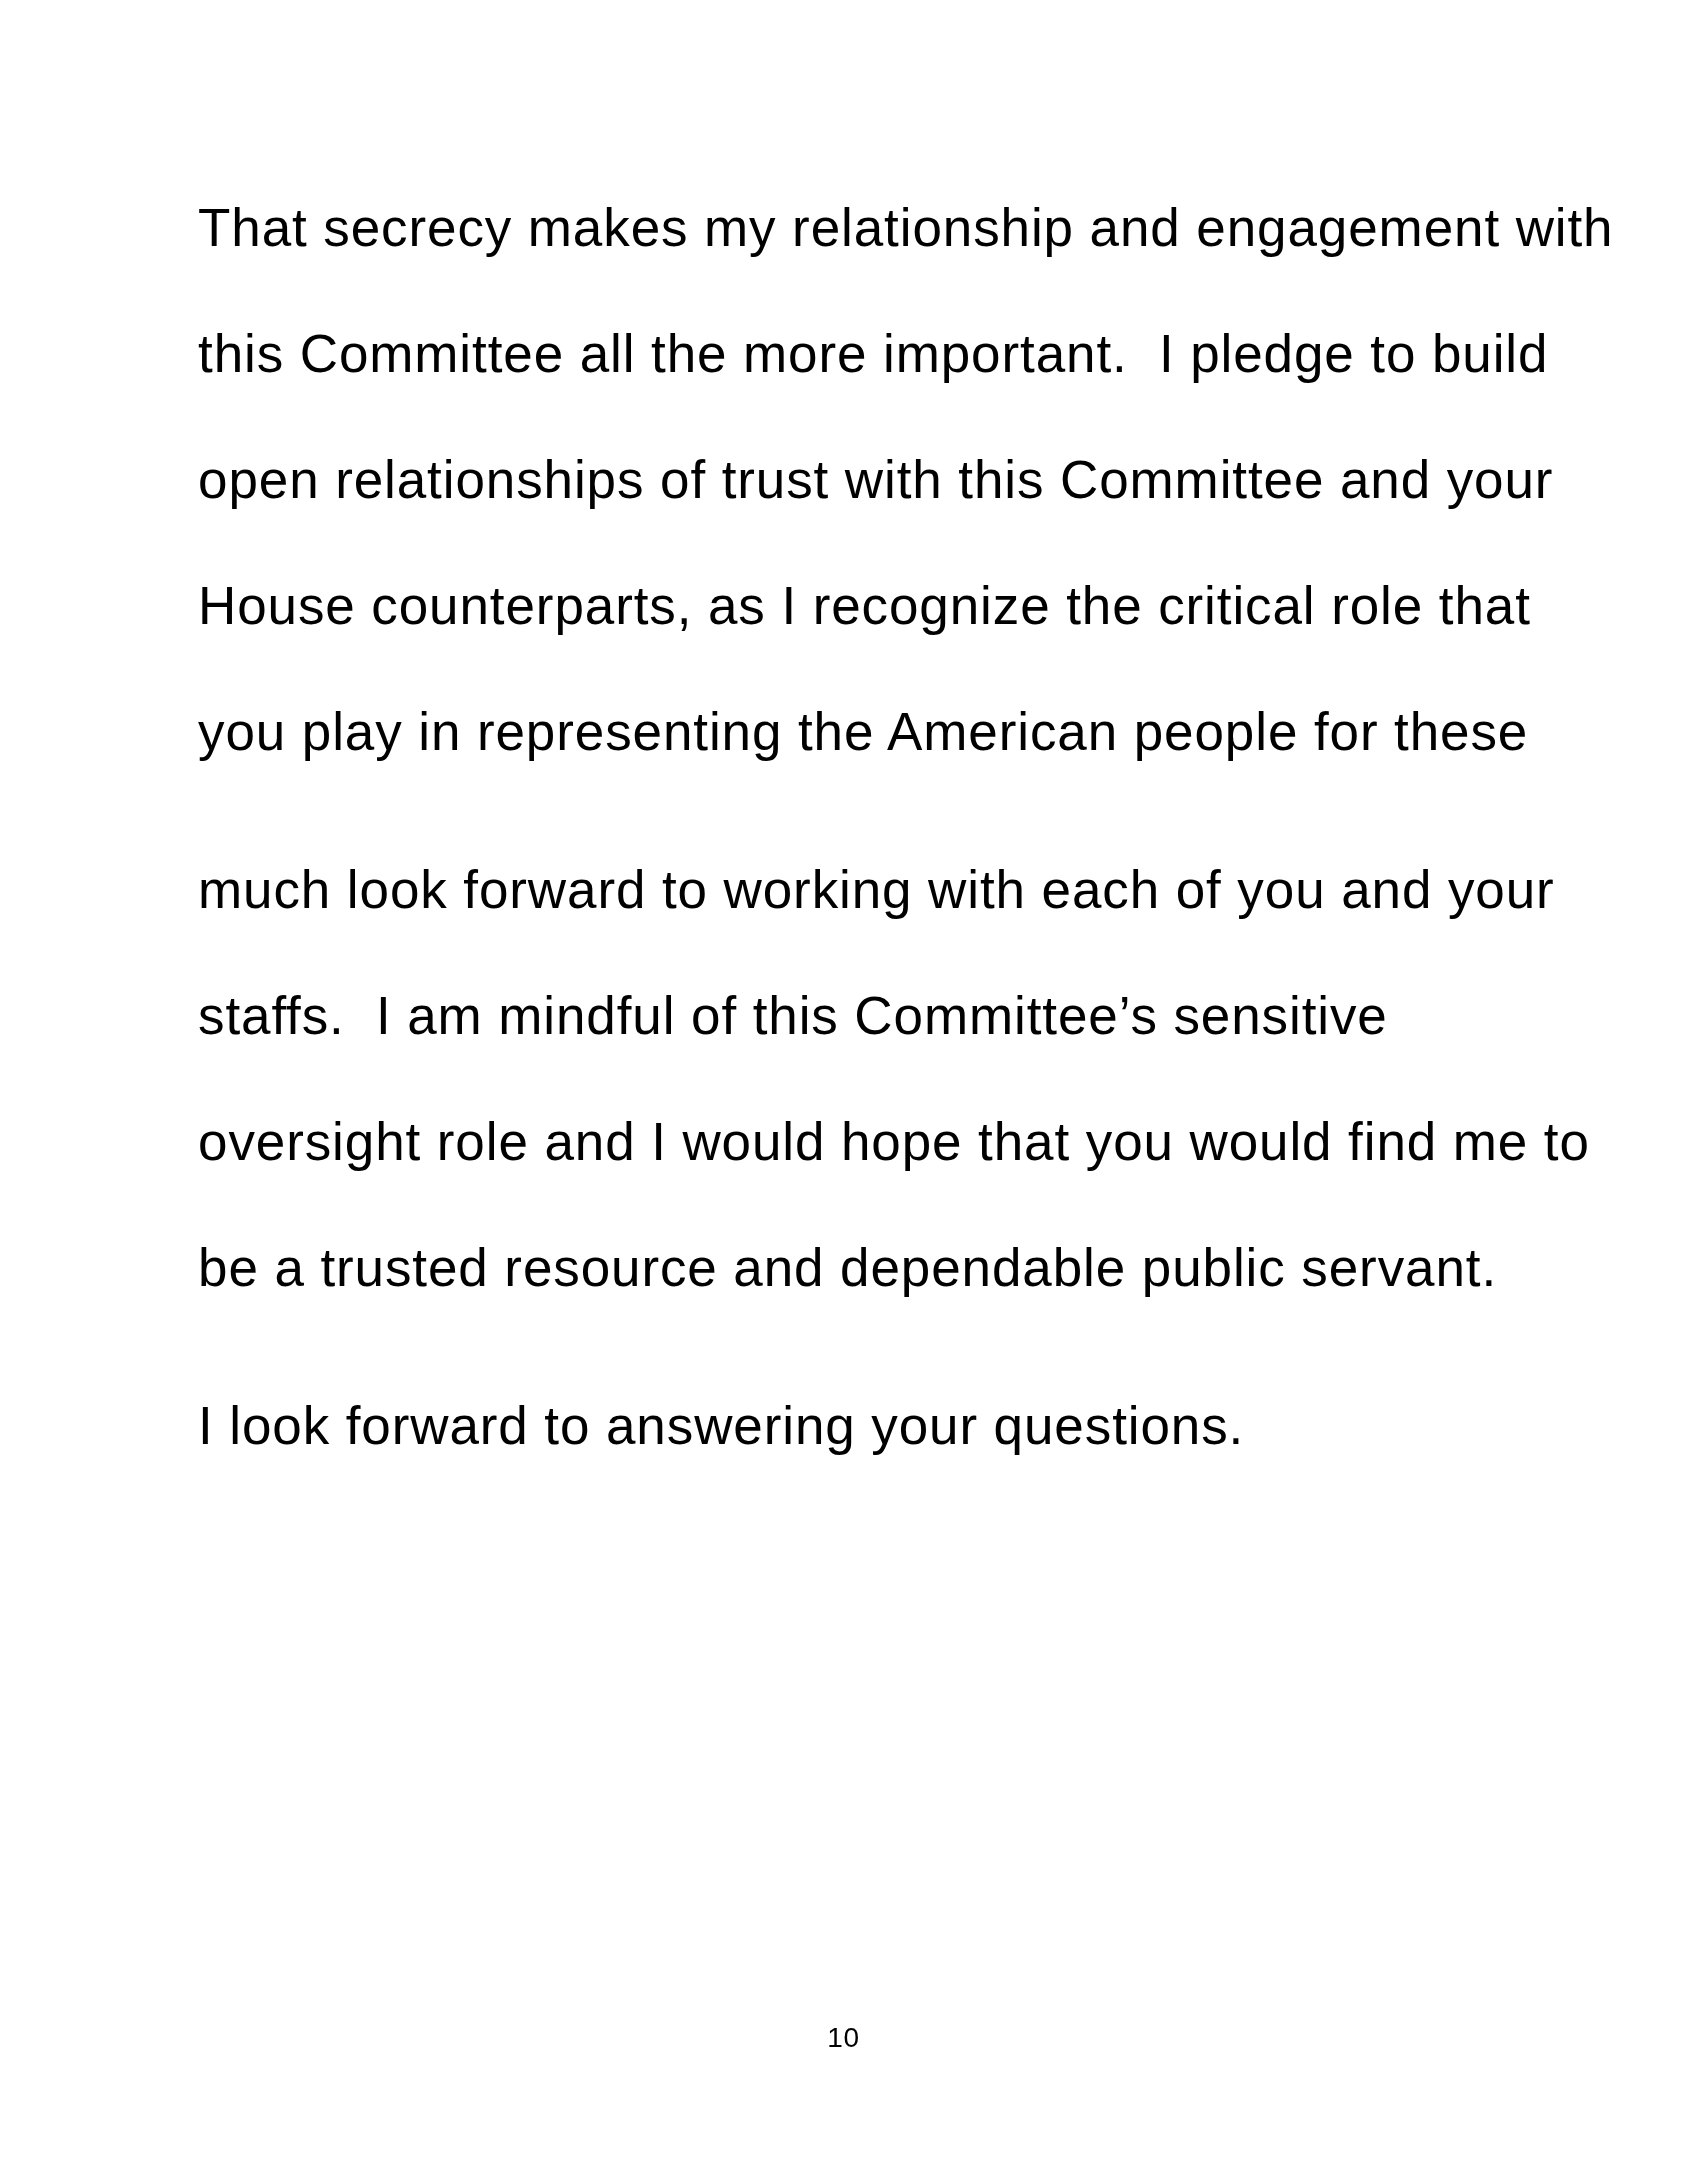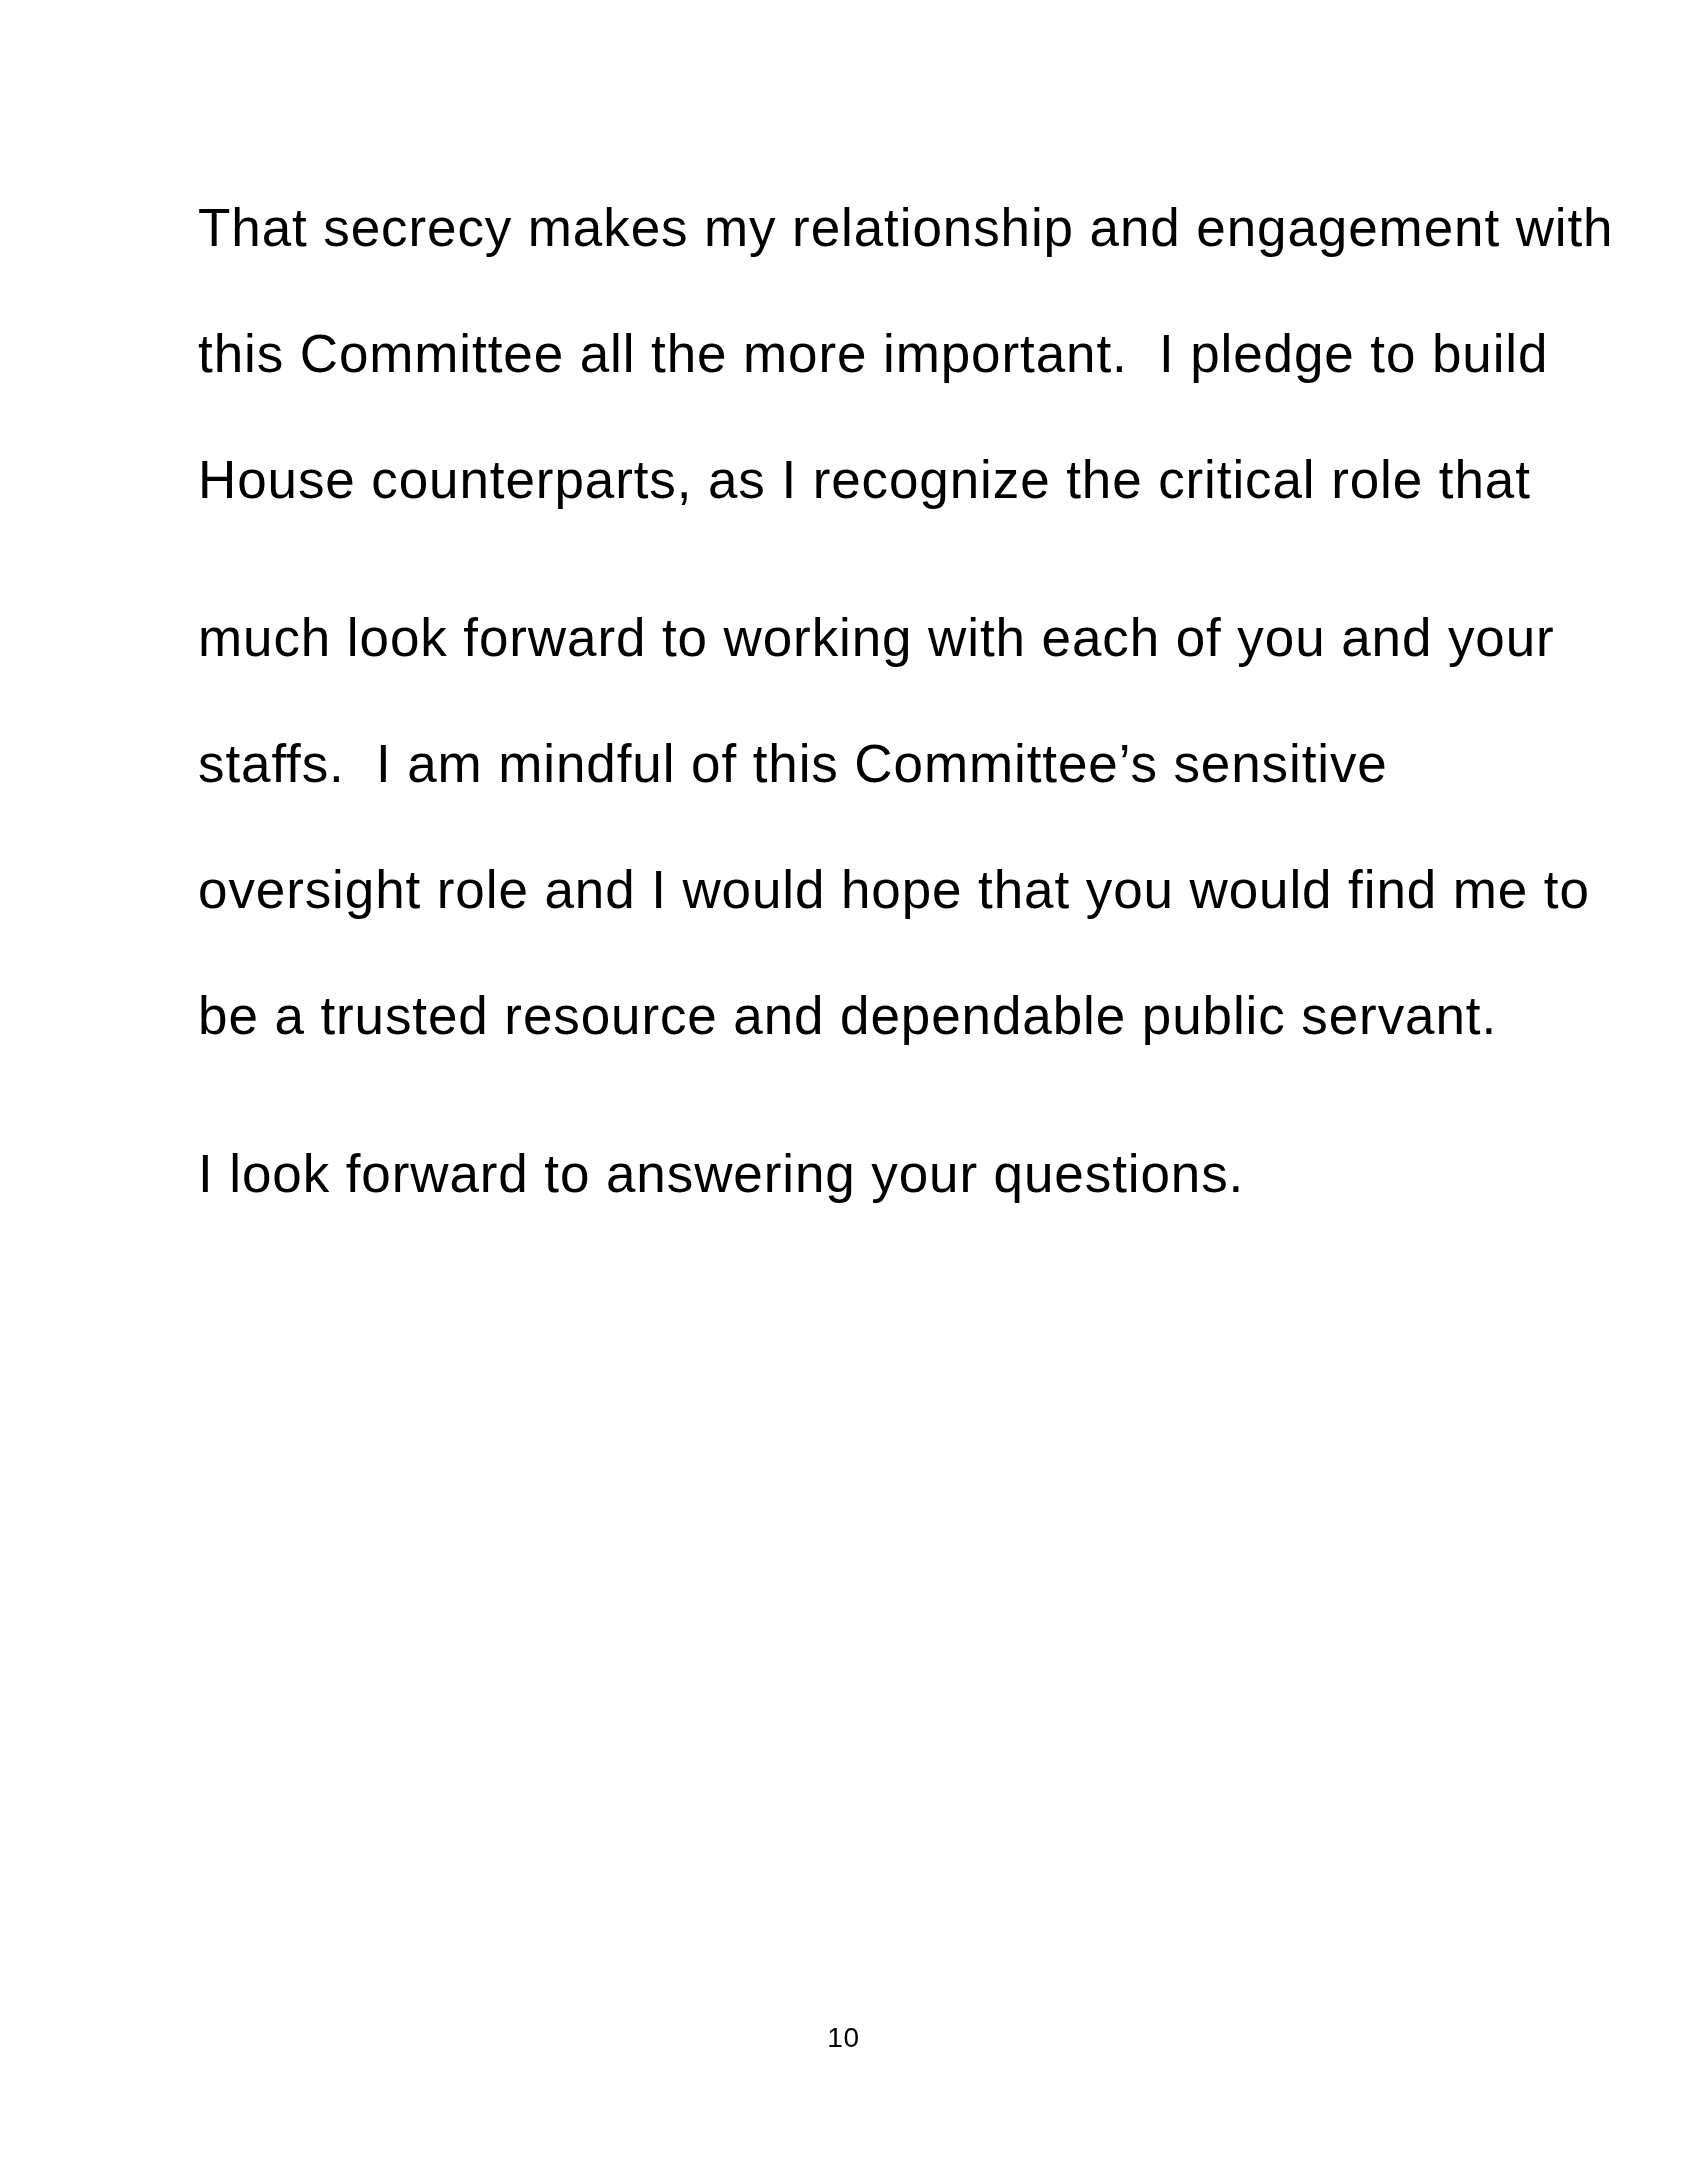--- a/index.html
+++ b/index.html
@@ -45,21 +45,23 @@
 </head>
 <body>
 
 <div class="page">
 
   <main class="body-text">
 
     <section class="paragraph">
       <div class="line">That secrecy makes my relationship and engagement with</div>
       <div class="line">this Committee all the more important.  I pledge to build</div>
+      <div class="line">open relationships of trust with this Committee and your</div>
       <div class="line">House counterparts, as I recognize the critical role that</div>
+      <div class="line">you play in representing the American people for these</div>
     </section>
 
     <section class="paragraph">
       <div class="line">much look forward to working with each of you and your</div>
       <div class="line">staffs.  I am mindful of this Committee’s sensitive</div>
       <div class="line">oversight role and I would hope that you would find me to</div>
       <div class="line">be a trusted resource and dependable public servant.</div>
     </section>
 
     <section class="paragraph">

